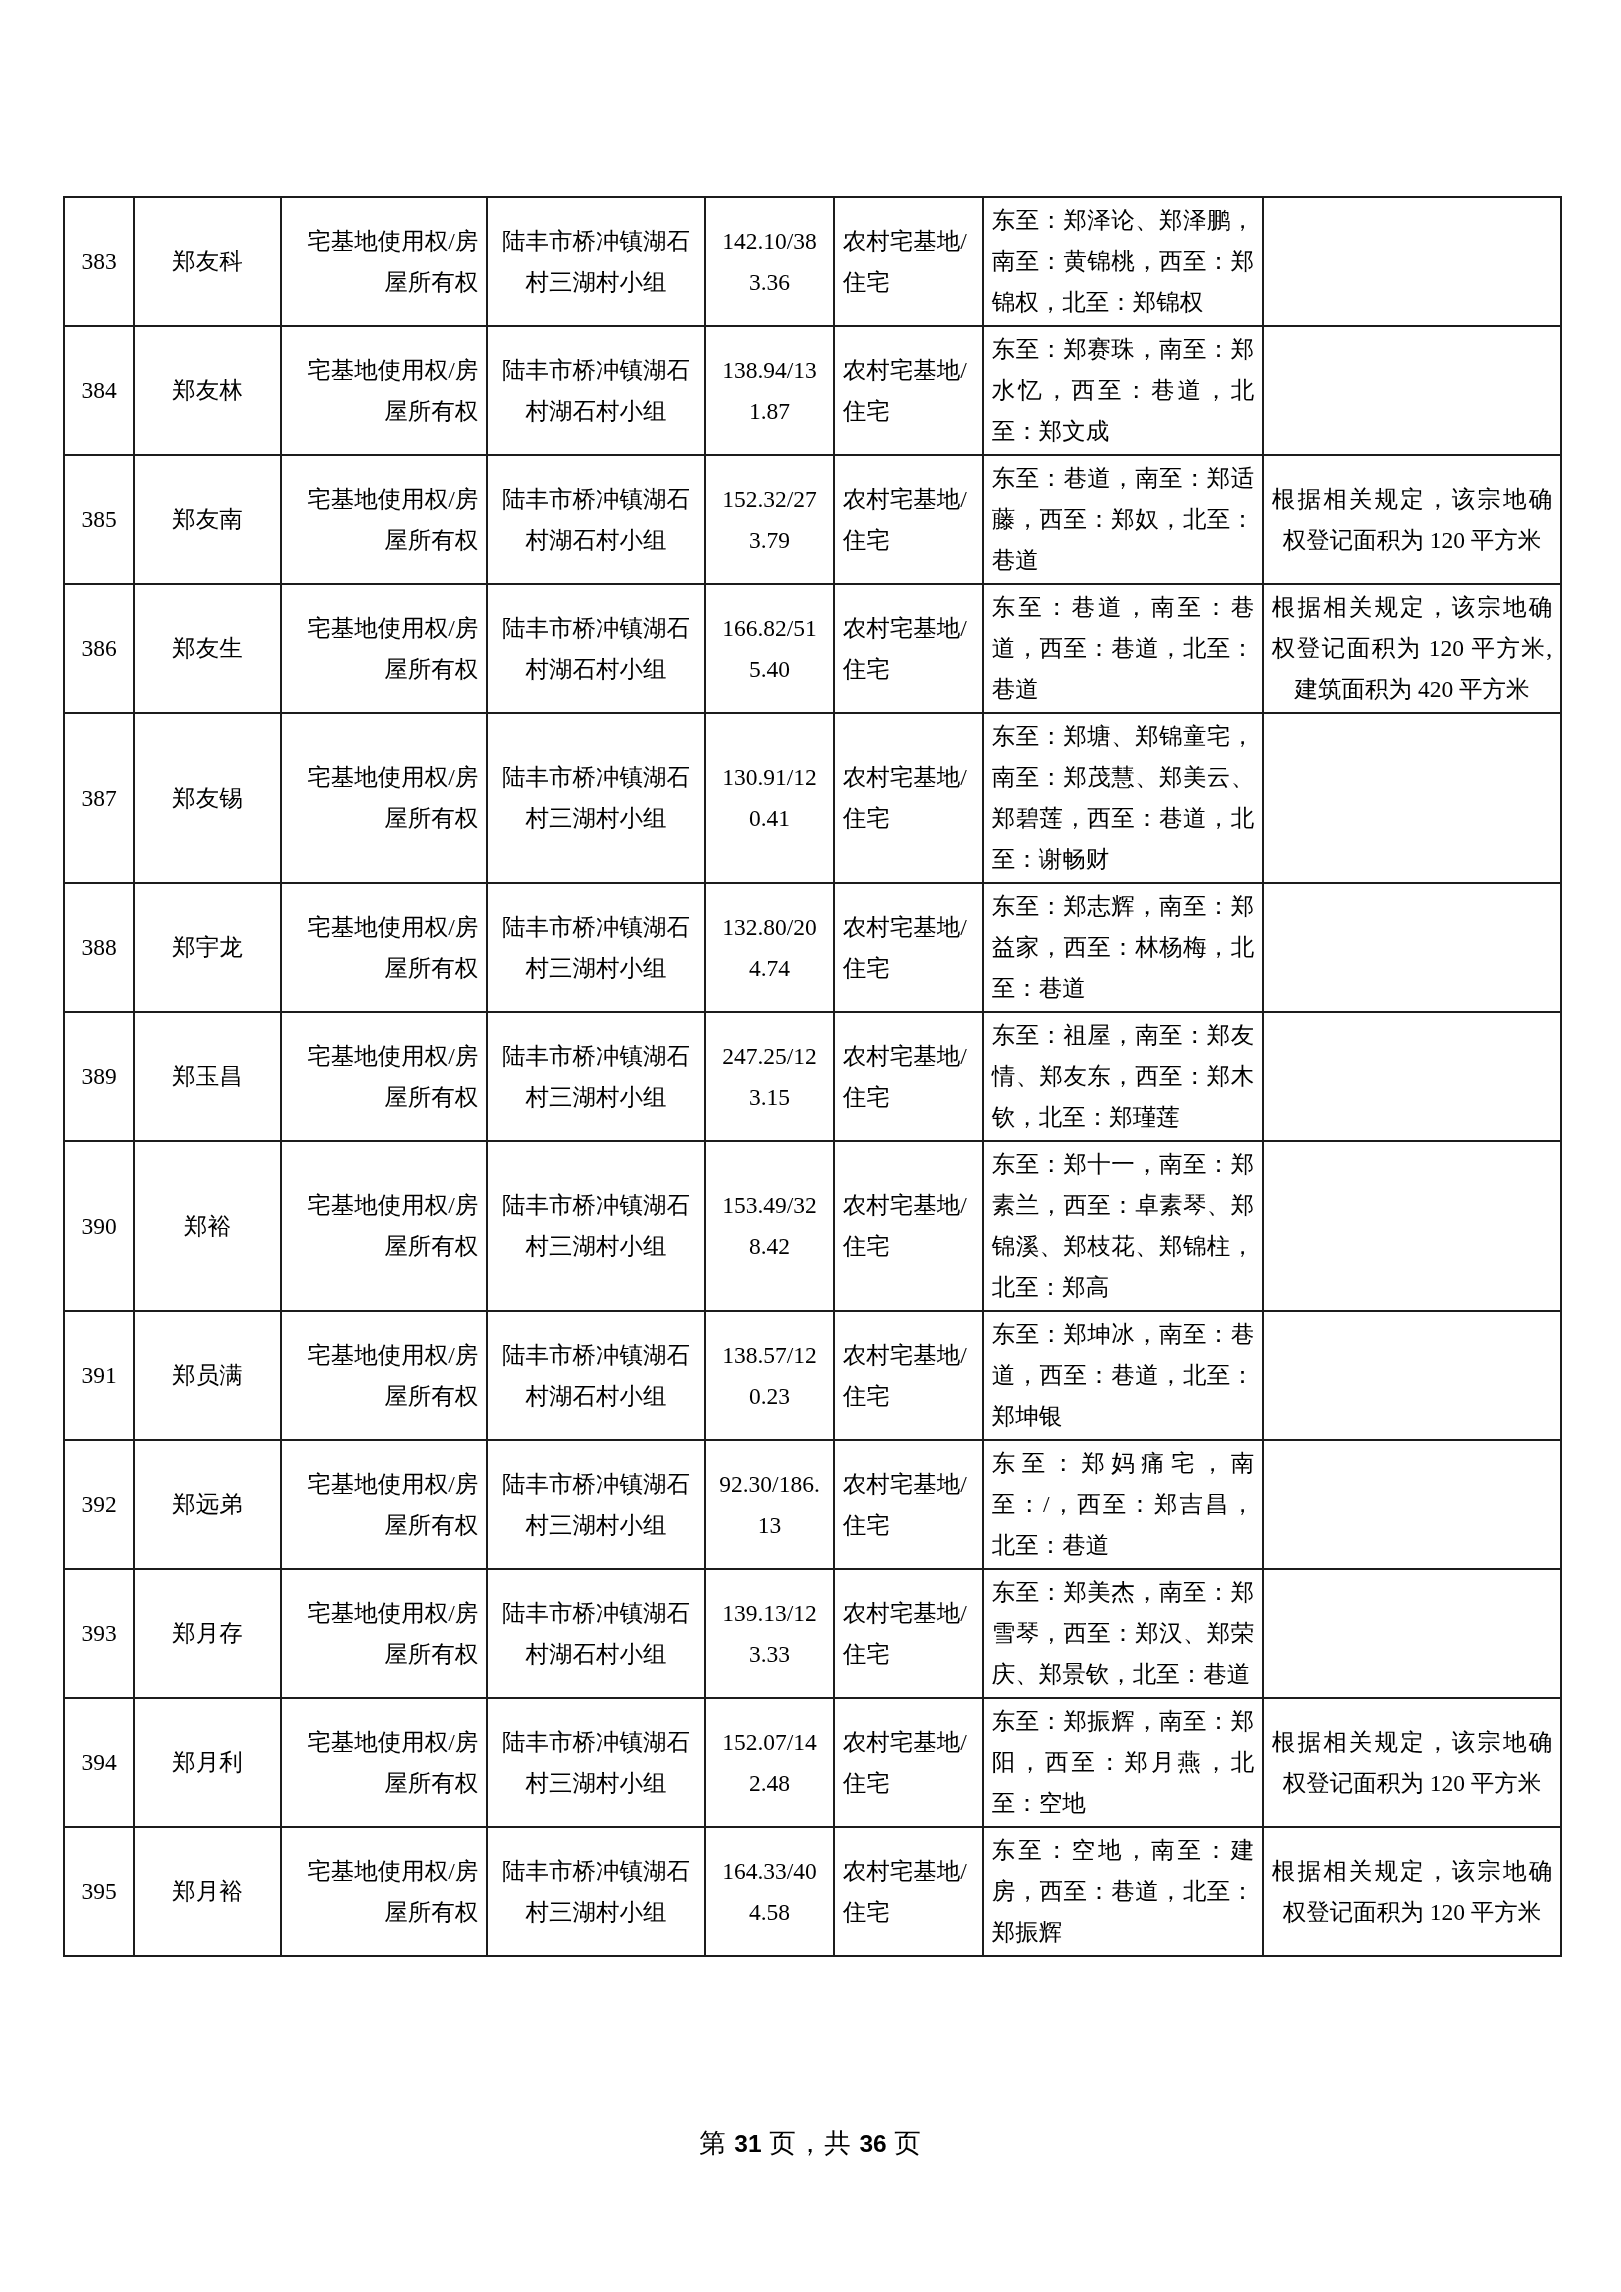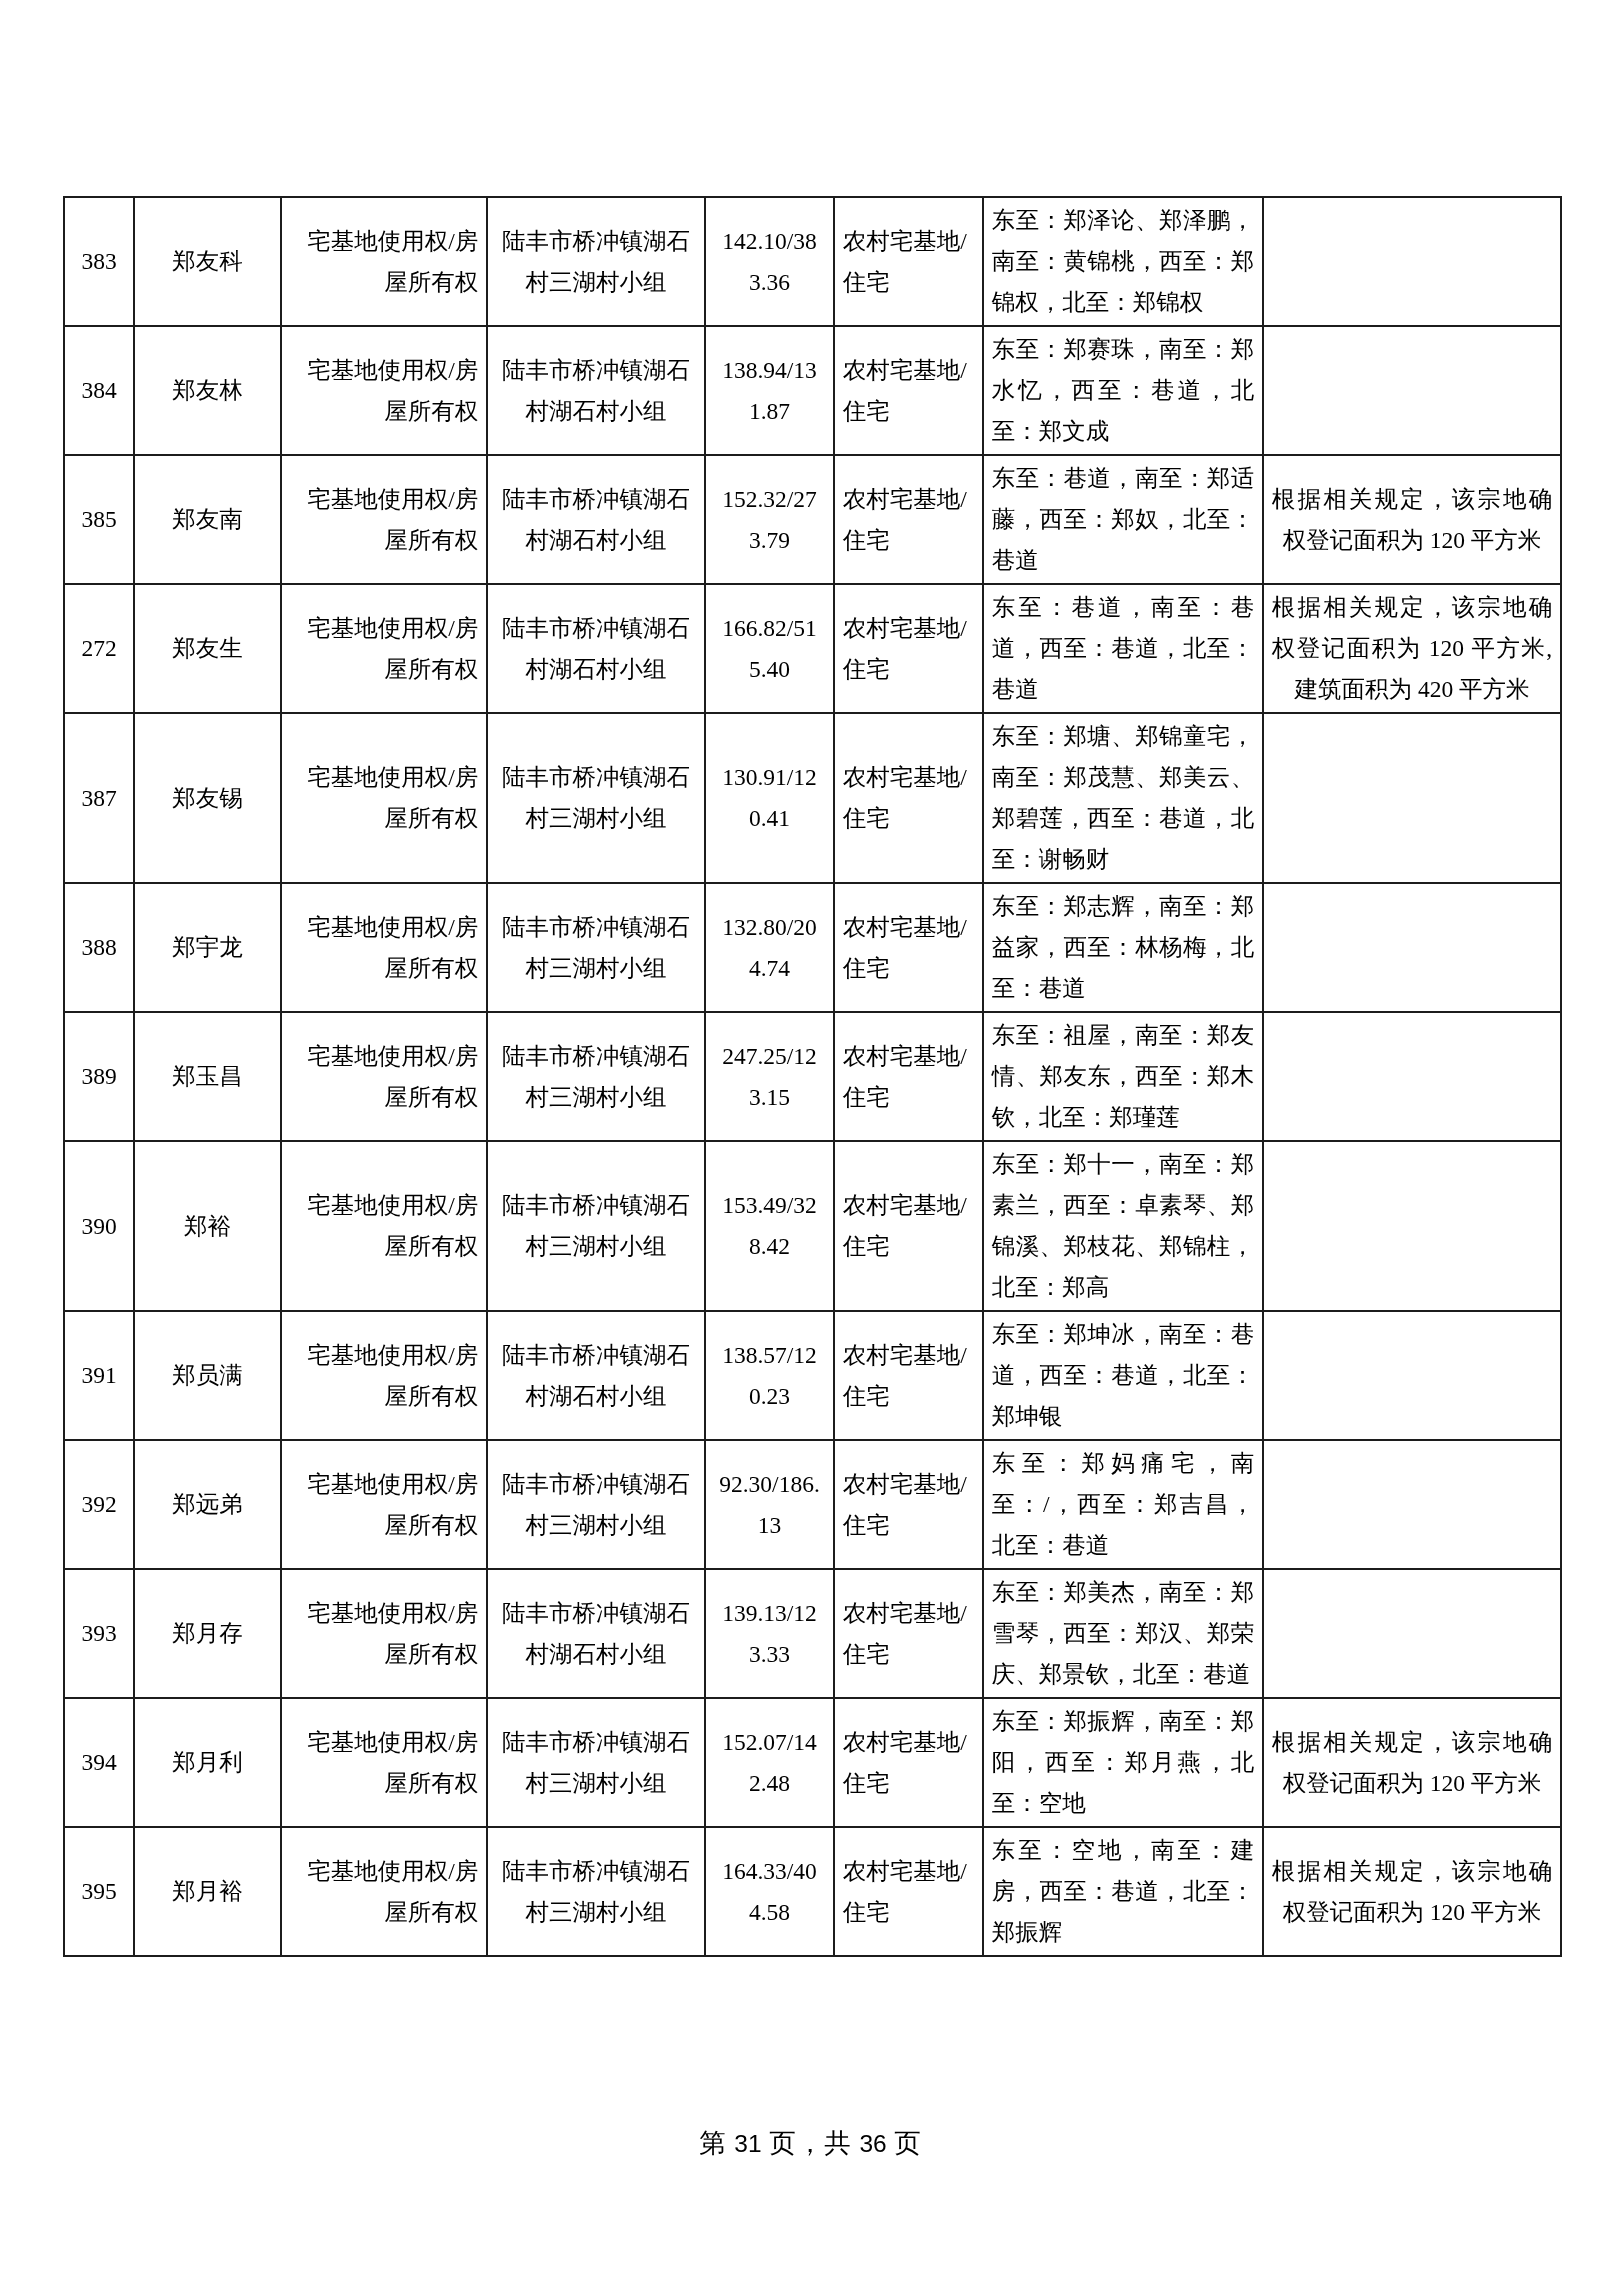--- a/index.html
+++ b/index.html
@@ -44,21 +44,21 @@
     position: absolute;
     top: 2125px;
     left: 0;
     width: 100%;
     text-align: center;
     font-size: 26.5px;
     letter-spacing: 1px;
   }
   .page-footer .num {
     font-family: "Liberation Sans", "DejaVu Sans", sans-serif;
-    font-weight: 400;
+    font-weight: 700;
     font-size: 24.5px;
     letter-spacing: 0;
   }
 </style>
 </head>
 <body>
 
 <div class="sheet">
 
   <table class="register">
@@ -97,21 +97,21 @@
           <td class="c-no">385</td>
           <td class="c-name">郑友南</td>
           <td class="c-right_type">宅基地使用权/房屋所有权</td>
           <td class="c-location">陆丰市桥冲镇湖石村湖石村小组</td>
           <td class="c-area">152.32/273.79</td>
           <td class="c-usage">农村宅基地/住宅</td>
           <td class="c-boundary">东至：巷道，南至：郑适藤，西至：郑奴，北至：巷道</td>
           <td class="c-remark">根据相关规定，该宗地确权登记面积为 120 平方米</td>
         </tr>
         <tr>
-          <td class="c-no">272</td>
+          <td class="c-no">386</td>
           <td class="c-name">郑友生</td>
           <td class="c-right_type">宅基地使用权/房屋所有权</td>
           <td class="c-location">陆丰市桥冲镇湖石村湖石村小组</td>
           <td class="c-area">166.82/515.40</td>
           <td class="c-usage">农村宅基地/住宅</td>
           <td class="c-boundary">东至：巷道，南至：巷道，西至：巷道，北至：巷道</td>
           <td class="c-remark">根据相关规定，该宗地确权登记面积为 120 平方米,建筑面积为 420 平方米</td>
         </tr>
         <tr>
           <td class="c-no">387</td>

